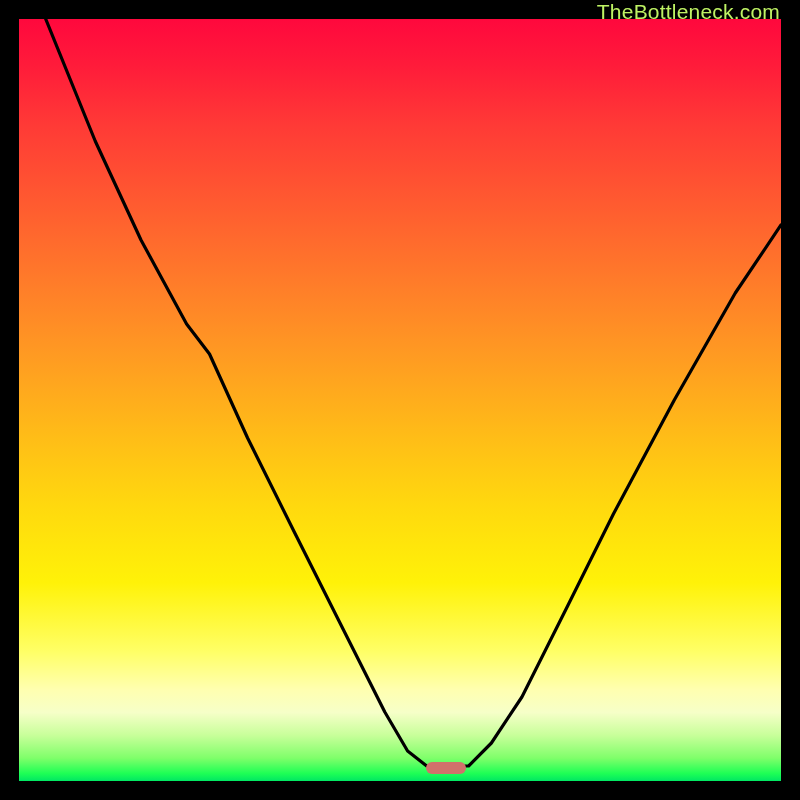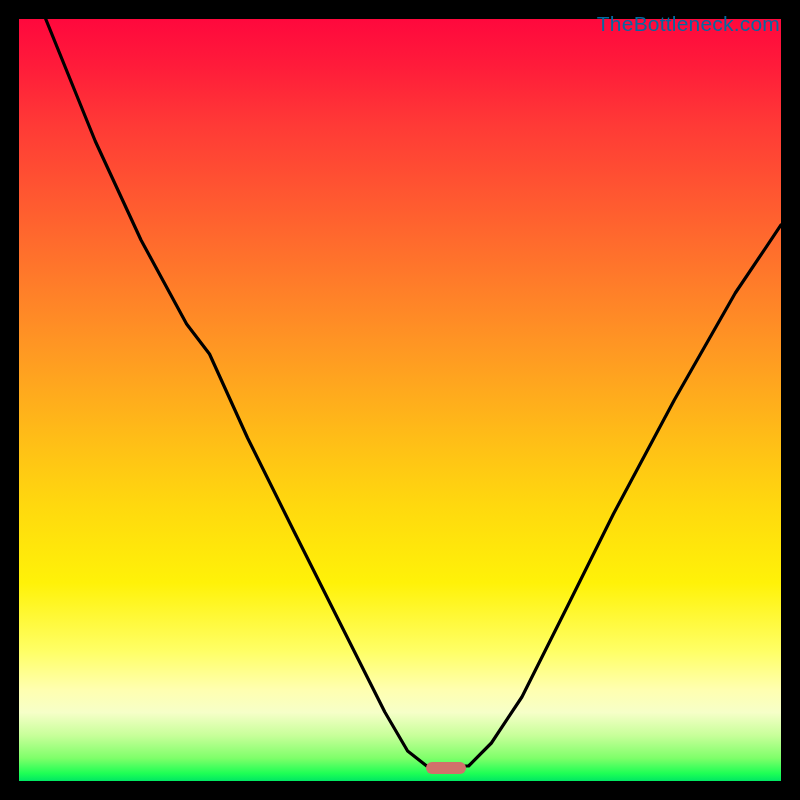--- a/index.html
+++ b/index.html
@@ -40,23 +40,23 @@
       #ffffb0 88%,
       #f6ffc8 91%,
       #c8ff9a 94%,
       #7fff6a 97%,
       #1eff55 99%,
       #00e763 100%
     );
   }
   .watermark {
     position: absolute;
-    top: 12px;
+    top: 0px;
     right: 20px;
-    color: #0369a1;
+    color: #bef264;
     font-size: 21px;
     font-weight: 500;
     letter-spacing: 0.2px;
     user-select: none;
     text-align: right;
   }
   svg.curve {
     position: absolute;
     left: 0;
     top: 0;

